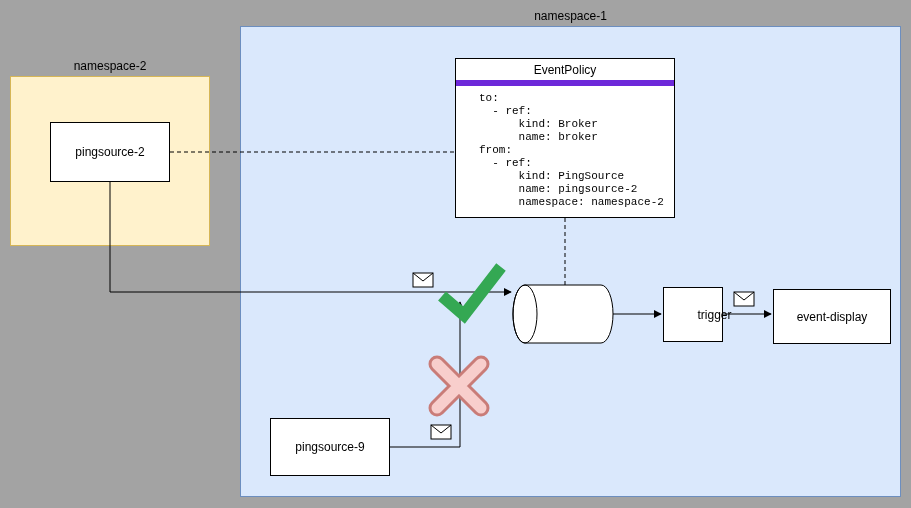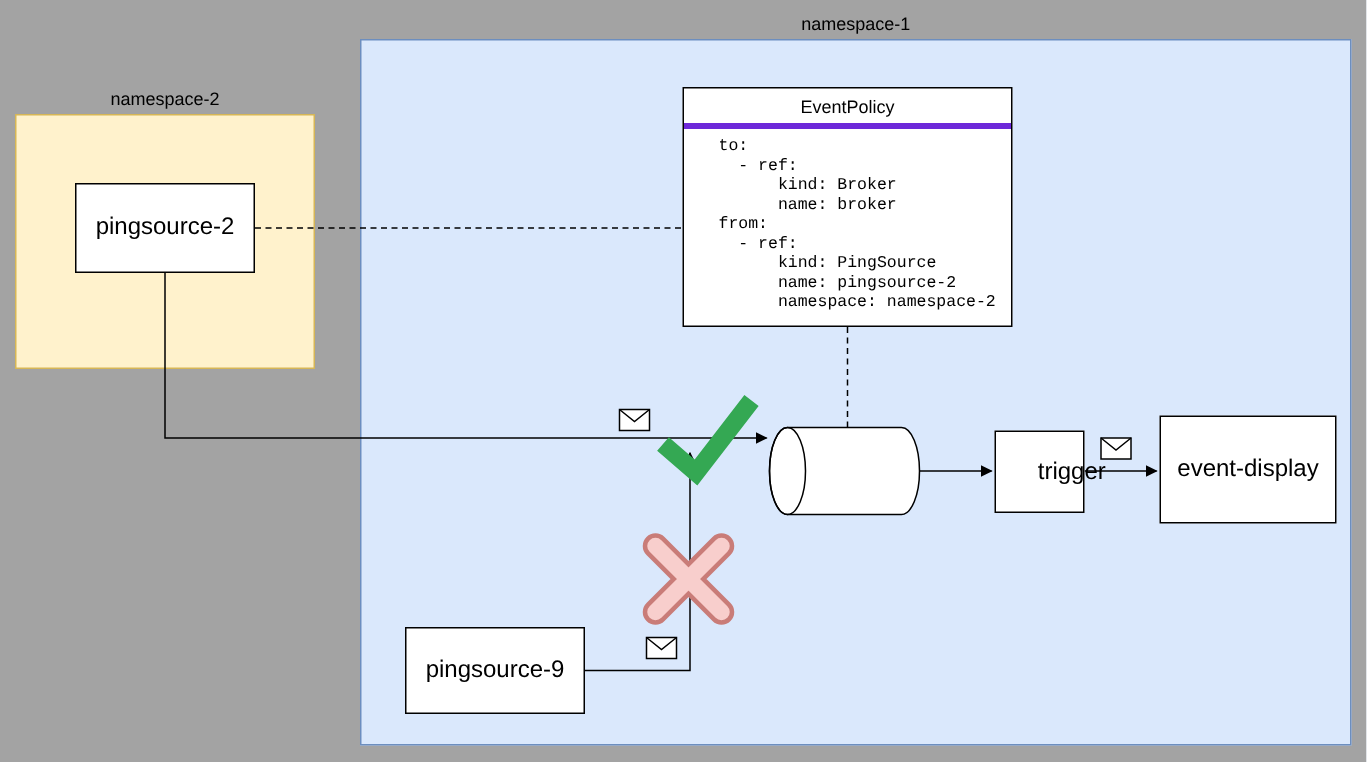--- a/index.html
+++ b/index.html
@@ -12,29 +12,29 @@
   .ns2 { left:10px;  top:76px; width:200px; height:170px; background:#fff2cc; border:1px solid #d6b656; z-index:1; }
 
   .ns-label { position:absolute; font-size:12px; text-align:center; z-index:4; }
   .ns1-label { left:240px; top:9px;  width:661px; }
   .ns2-label { left:10px;  top:59px; width:200px; }
 
   svg.wires { position:absolute; left:0; top:0; z-index:2; pointer-events:none; }
 
   .node { position:absolute; background:#ffffff; border:1px solid #000000;
           display:flex; align-items:center; justify-content:center;
-          font-size:16px; z-index:3; text-align:center; }
+          font-size:12px; z-index:3; text-align:center; }
   .pingsource2   { left:50px;  top:122px; width:120px; height:60px; }
   .pingsource1   { left:270px; top:418px; width:120px; height:58px; }
   .trigger       { left:663px; top:287px; width:60px;  height:55px;padding-left:43px; }
-  .event-display { left:773px; top:277px; width:118px; height:72px; }
+  .event-display { left:773px; top:289px; width:118px; height:55px; }
 
   .policy { position:absolute; left:455px; top:58px; width:220px; height:160px;
             background:#ffffff; border:1px solid #000000; z-index:3; }
-  .policy-title { height:27px; border-bottom:4px solid #6d28d9;
+  .policy-title { height:27px; border-bottom:6px solid #6d28d9;
                   display:flex; align-items:center; justify-content:center; font-size:12px; }
   .policy-body { margin:0; padding:6px 23px; font-family:"Liberation Mono", monospace;
                  font-size:11px; line-height:13px; white-space:pre; }
 
   .broker-label { position:absolute; left:525px; top:285px; width:88px; height:58px;
                   display:flex; align-items:center; justify-content:center;
                   font-size:12px; z-index:3; }
 </style>
 </head>
 <body>

